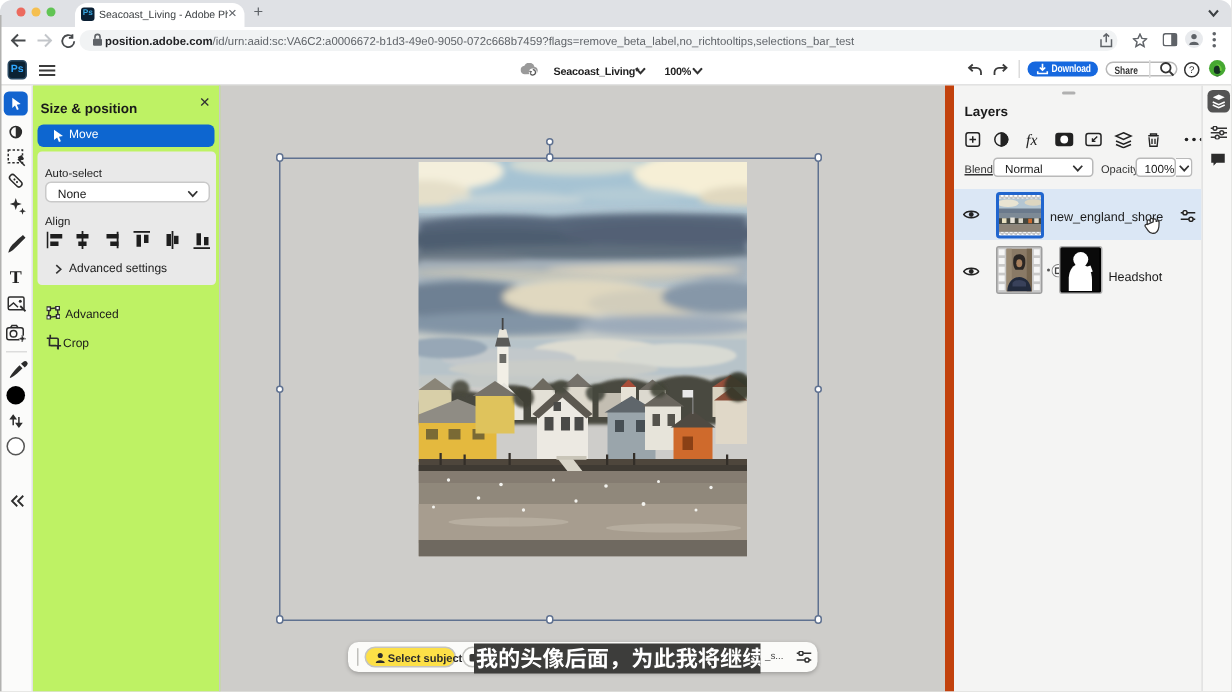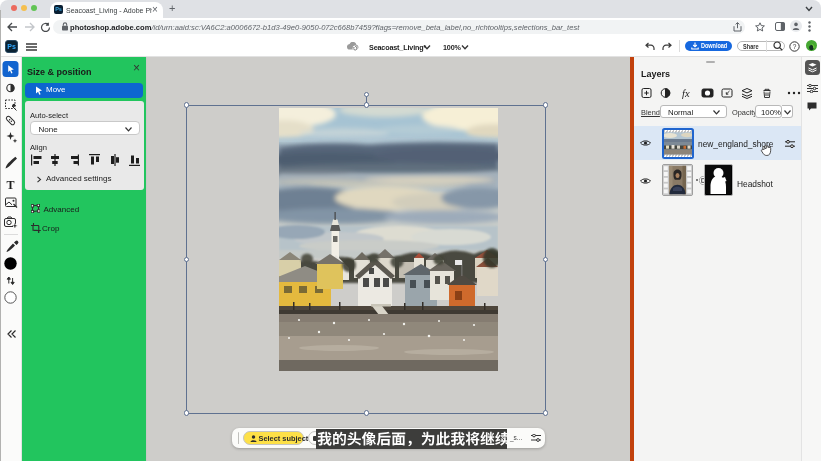--- a/index.html
+++ b/index.html
@@ -12,34 +12,34 @@
   .light { width:6.4px; height:6.4px; border-radius:50%; top:4.7px; }
   #tab { left:50px; top:2px; width:113px; height:16px; background:#fff; border-radius:8px 8px 0 0; }
   #tabfav { left:4px; top:3px; width:9px; height:9px; background:#0a1f33; border-radius:2px; color:#39a6e0; font-size:5.5px; font-weight:bold; text-align:center; line-height:9px; }
   #tabtitle { left:16px; top:4px; font-size:7px; line-height:9px; color:#3c4043; white-space:nowrap; width:86px; overflow:hidden; }
   #tabx { left:102px; top:1.5px; font-size:10px; color:#5f6368; }
   #newtab { left:169px; top:1.5px; font-size:11px; color:#5f6368; font-weight:300;}
   #urlbar { left:0; top:18px; width:821px; height:18px; background:#ffffff; }
   #urlpill { left:53px; top:2px; width:692px; height:14px; background:#f1f3f4; border-radius:7px; }
   #urltext { left:70px; top:5px; font-size:7.6px; color:#202124; letter-spacing:0; white-space:nowrap; }
   #urltext b { font-weight:bold; color:#202124; }
-  #urltext span { color:#5f6368;font-style:italic; }
+  #urltext span { color:#5f6368; }
   
   #pstop { left:0; top:36px; width:821px; height:21px; background:#fff; border-bottom:1px solid #e2e2e2; }
   #pslogo { left:5px; top:4px; width:13px; height:13px; background:#0b2233; border:1px solid #2c4a63; border-radius:3px; color:#31a8ff; font-size:7px; font-weight:bold; text-align:center; line-height:12px; }
   .pill { border-radius:10px; height:10.5px; top:4.5px;padding-left:46px; }
   #dlbtn { left:685px; width:47px; background:#1668df; color:#fff; font-size:6.8px; font-weight:bold; line-height:10.5px; letter-spacing:-0.1px; }
   #sharebtn { left:736.5px; width:25.5px; background:#fff; border:1px solid #b8b8b8; color:#333; font-size:6.8px; font-weight:bold; text-align:center; line-height:9px; }
   
   #main { left:0; top:57px; width:821px; height:404px; background:#cecdca; }
   #toolbar { left:0; top:0; width:22px; height:404px; background:#fbfbfa; border-right:1px solid #e3e3e3; }
-  #leftpanel { left:22px; top:0; width:125px; height:404px; background:#22c55e; border-right:1px solid #c9c9c7; }
+  #leftpanel { left:22px; top:0; width:125px; height:404px; background:#bef264; border-right:1px solid #c9c9c7; }
   #graysec { left:3px; top:44px; width:119px; height:89px; background:#e9e9e9; border-radius:3px; }
   #canvas { left:147px; top:0; width:483px; height:404px; background:#cecdca; }
-  #layers { left:630px; top:0; width:171px; height:404px; background:#f4f4f3; border-left:4px solid #c2410c; }
+  #layers { left:630px; top:0; width:171px; height:404px; background:#f4f4f3; border-left:6px solid #c2410c; }
   #rightstrip { left:801px; top:0; width:20px; height:404px; background:#f7f7f6; border-left:1px solid #e3e3e3; }
   
   #selbox { left:39px; top:47.5px; width:360px; height:309px; border:1px solid #5f7190; }
   .handle { position:absolute; width:5.5px; height:5.5px; background:#fff; border:1px solid #5f7190; border-radius:50%; }
   
   #photo { left:131.5px; top:50.5px; width:219px; height:263px; }
   
   #bottombar { left:232px; top:370.5px; width:313px; height:20.5px; background:#fbfbf9; border-radius:7px; box-shadow:0 1px 3px rgba(0,0,0,.25); }
   #subtitle { left:315.5px; top:371.5px; width:191.5px; height:20px; background:#3d3d3b; }
   
@@ -75,21 +75,21 @@
       <path d="M1 5 H9.5 M6 1 L10 5 L6 9" stroke="#c3c6ca" stroke-width="1.3" fill="none"></path>
     </svg>
     <svg width="11" height="11" viewBox="0 0 11 11" style="position:absolute; left:40px; top:3.5px;">
       <path d="M9.5 5.5 a4 4 0 1 1 -1.2 -2.9 M8.3 0.8 v2.4 h-2.4" stroke="#474a4d" stroke-width="1.2" fill="none"></path>
     </svg>
     <div class="abs" id="urlpill"></div>
     <svg width="8" height="9" viewBox="0 0 8 9" style="position:absolute; left:61px; top:4px;">
       <rect x="1" y="3.8" width="6" height="4.7" rx="0.8" fill="#5f6368"></rect>
       <path d="M2.3 3.8 V2.6 a1.7 1.7 0 0 1 3.4 0 V3.8" stroke="#5f6368" stroke-width="1.1" fill="none"></path>
     </svg>
-    <div class="abs" id="urltext"><b>photoshop.adobe.com</b><span>/id/urn:aaid:sc:VA6C2:a0006672-b1d3-49e0-9050-072c668b7459?flags=remove_beta_label,no_richtooltips,selections_bar_test</span></div>
+    <div class="abs" id="urltext"><b>position.adobe.com</b><span>/id/urn:aaid:sc:VA6C2:a0006672-b1d3-49e0-9050-072c668b7459?flags=remove_beta_label,no_richtooltips,selections_bar_test</span></div>
     <svg width="9" height="10" viewBox="0 0 9 10" style="position:absolute; left:733px; top:3.5px;">
       <path d="M4.5 0.8 v5.4 M2.6 2.4 L4.5 0.6 L6.4 2.4" stroke="#5f6368" stroke-width="1" fill="none"></path>
       <path d="M1 4.2 v4.8 h7 V4.2" stroke="#5f6368" stroke-width="1" fill="none"></path>
     </svg>
     <svg width="10" height="10" viewBox="0 0 10 10" style="position:absolute; left:755px; top:3.5px;">
       <path d="M5 0.8 L6.3 3.6 L9.4 3.9 L7 6 L7.7 9 L5 7.4 L2.3 9 L3 6 L0.6 3.9 L3.7 3.6 Z" stroke="#5f6368" stroke-width="1" fill="none"></path>
     </svg>
     <svg width="10" height="9" viewBox="0 0 10 9" style="position:absolute; left:775px; top:4px;">
       <rect x="0.5" y="0.5" width="9" height="8" rx="1.5" stroke="#5f6368" stroke-width="1" fill="none"></rect>
       <rect x="5.8" y="0.5" width="3.7" height="8" fill="#5f6368"></rect>

